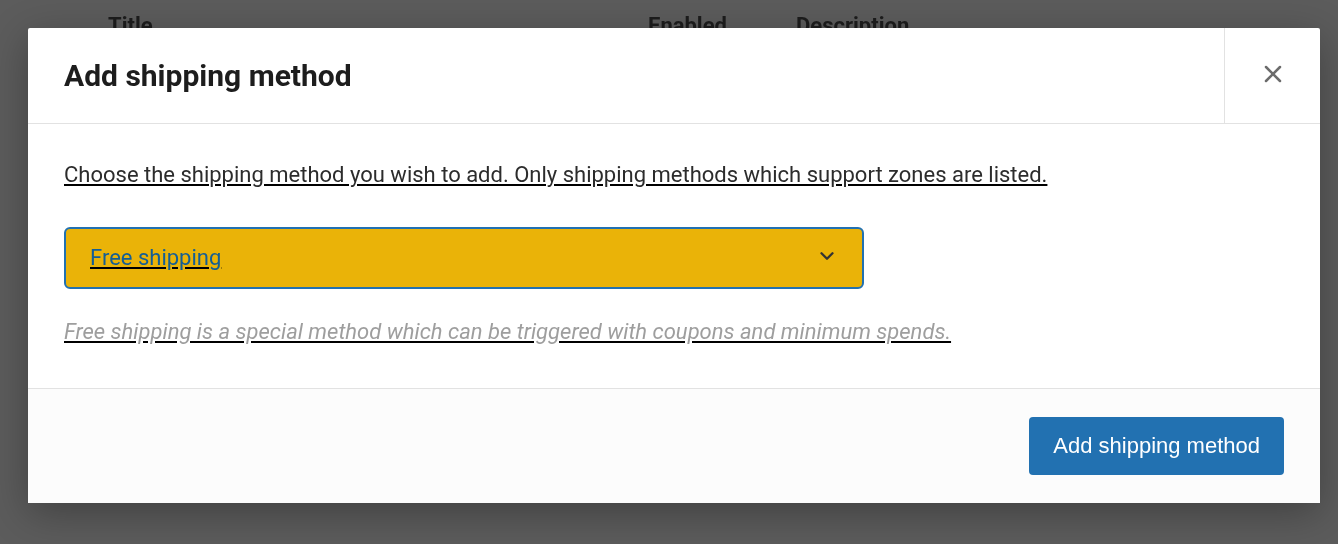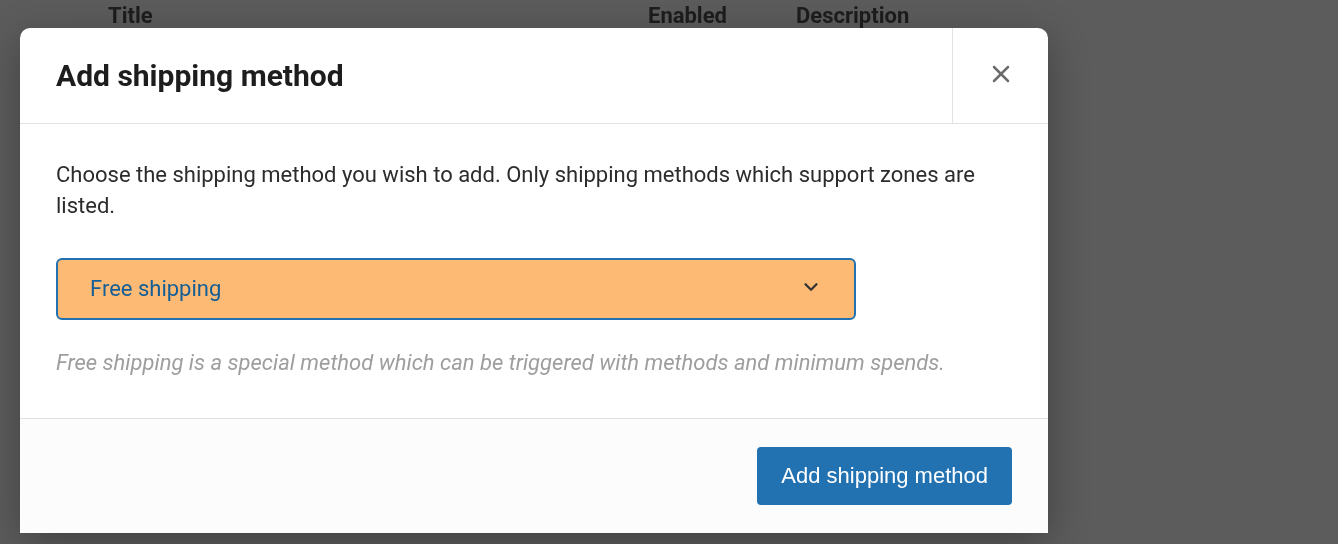--- a/index.html
+++ b/index.html
@@ -24,36 +24,36 @@
       background: #5c5c5c;
     }
     .bg-table-header {
       position: absolute;
       top: 0;
       left: 0;
       width: 100%;
       height: 30px;
       display: flex;
       align-items: flex-start;
-      padding-top: 3px;
+      padding-top: 13px;
       color: #1d1d1d;
       font-weight: 700;
       font-size: 22px;
     }
     .bg-title { position: absolute; left: 108px; }
     .bg-enabled { position: absolute; left: 636px; margin-left: 12px; }
     .bg-desc { position: absolute; left: 796px; }
     .modal {
       position: absolute;
       top: 28px;
-      left: 20px;
-      width: 1028px;
+      left: 28px;
+      width: 1292px;
       background: #ffffff;
       box-shadow: 0 10px 40px rgba(0,0,0,0.3);
-      border-radius: 10px;
+      border-radius: 2px;
     }
     .modal-header {
       display: flex;
       align-items: center;
       justify-content: space-between;
       border-bottom: 1px solid #e2e2e2;
       height: 96px;
     }
     .modal-title {
       font-size: 30px;
@@ -70,42 +70,43 @@
       border-left: 1px solid #e2e2e2;
       cursor: pointer;
       color: #6c6c6c;
     }
     .close-btn svg {
       width: 24px;
       height: 24px;
     }
     .modal-body {
       padding: 36px 36px 40px 36px;
+      text-decoration: underline;
     }
     .body-text {
       font-size: 22px;
       color: #2c2c2c;
       line-height: 1.4;
       margin-bottom: 36px;
     }
     .select-wrapper {
       position: relative;
       width: 800px;
       margin-bottom: 28px;
     }
     .select-box {
       width: 100%;
       height: 62px;
       border: 2px solid #2271b1;
       border-radius: 6px;
-      background: #fdba74;
+      background: #eab308;
       display: flex;
       align-items: center;
       justify-content: space-between;
-      padding: 0 32px;
+      padding: 0 24px;
       cursor: pointer;
     }
     .select-value {
       font-size: 22px;
       color: #135e96;
     }
     .chevron {
       color: #333;
     }
     .chevron svg {
@@ -166,19 +167,19 @@
       <div class="select-box">
         <span class="select-value">Free shipping</span>
         <span class="chevron">
           <svg viewBox="0 0 24 24" fill="none" stroke="currentColor" stroke-width="2.5" stroke-linecap="round" stroke-linejoin="round">
             <polyline points="6 9 12 15 18 9"></polyline>
           </svg>
         </span>
       </div>
     </div>
 
-    <p class="helper-text">Free shipping is a special method which can be triggered with methods and minimum spends.</p>
+    <p class="helper-text">Free shipping is a special method which can be triggered with coupons and minimum spends.</p>
   </div>
 
   <div class="modal-footer">
     <button class="primary-btn">Add shipping method</button>
   </div>
 </div>
 
 </body></html>

